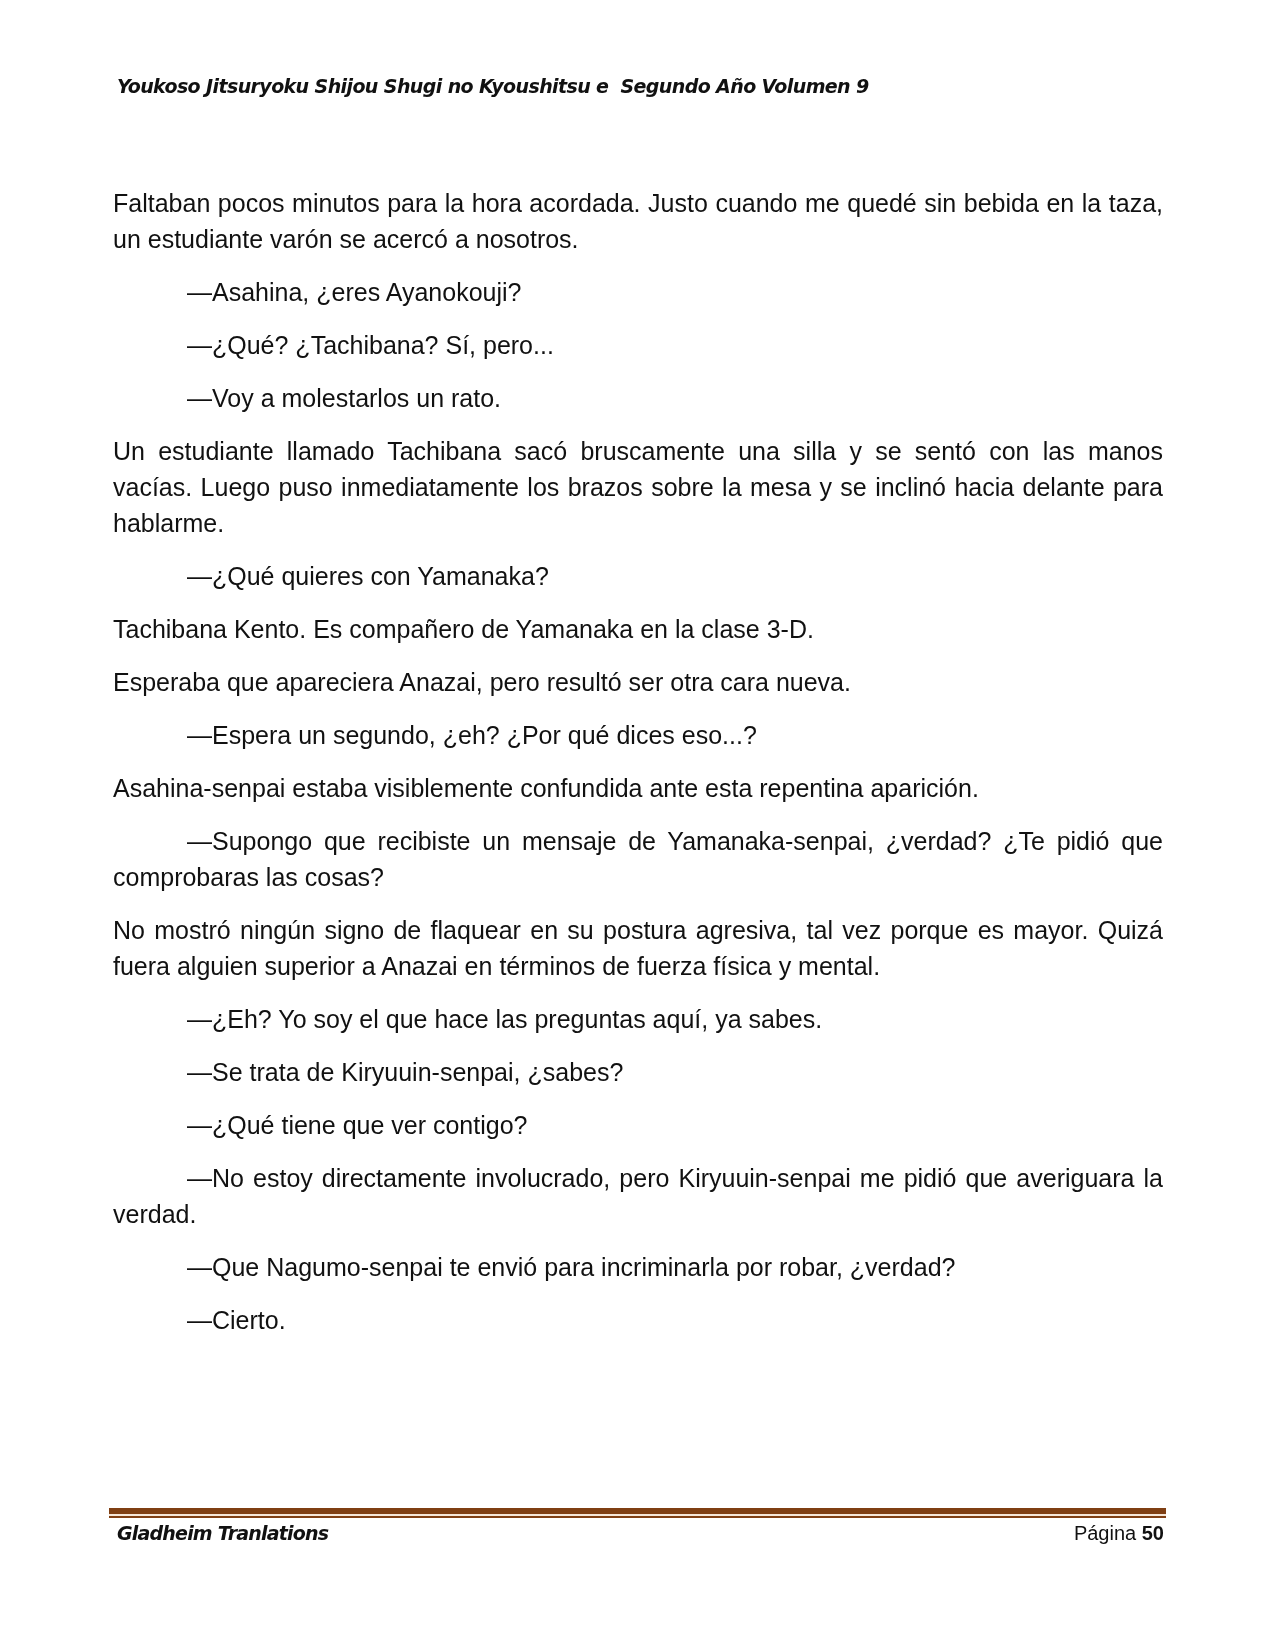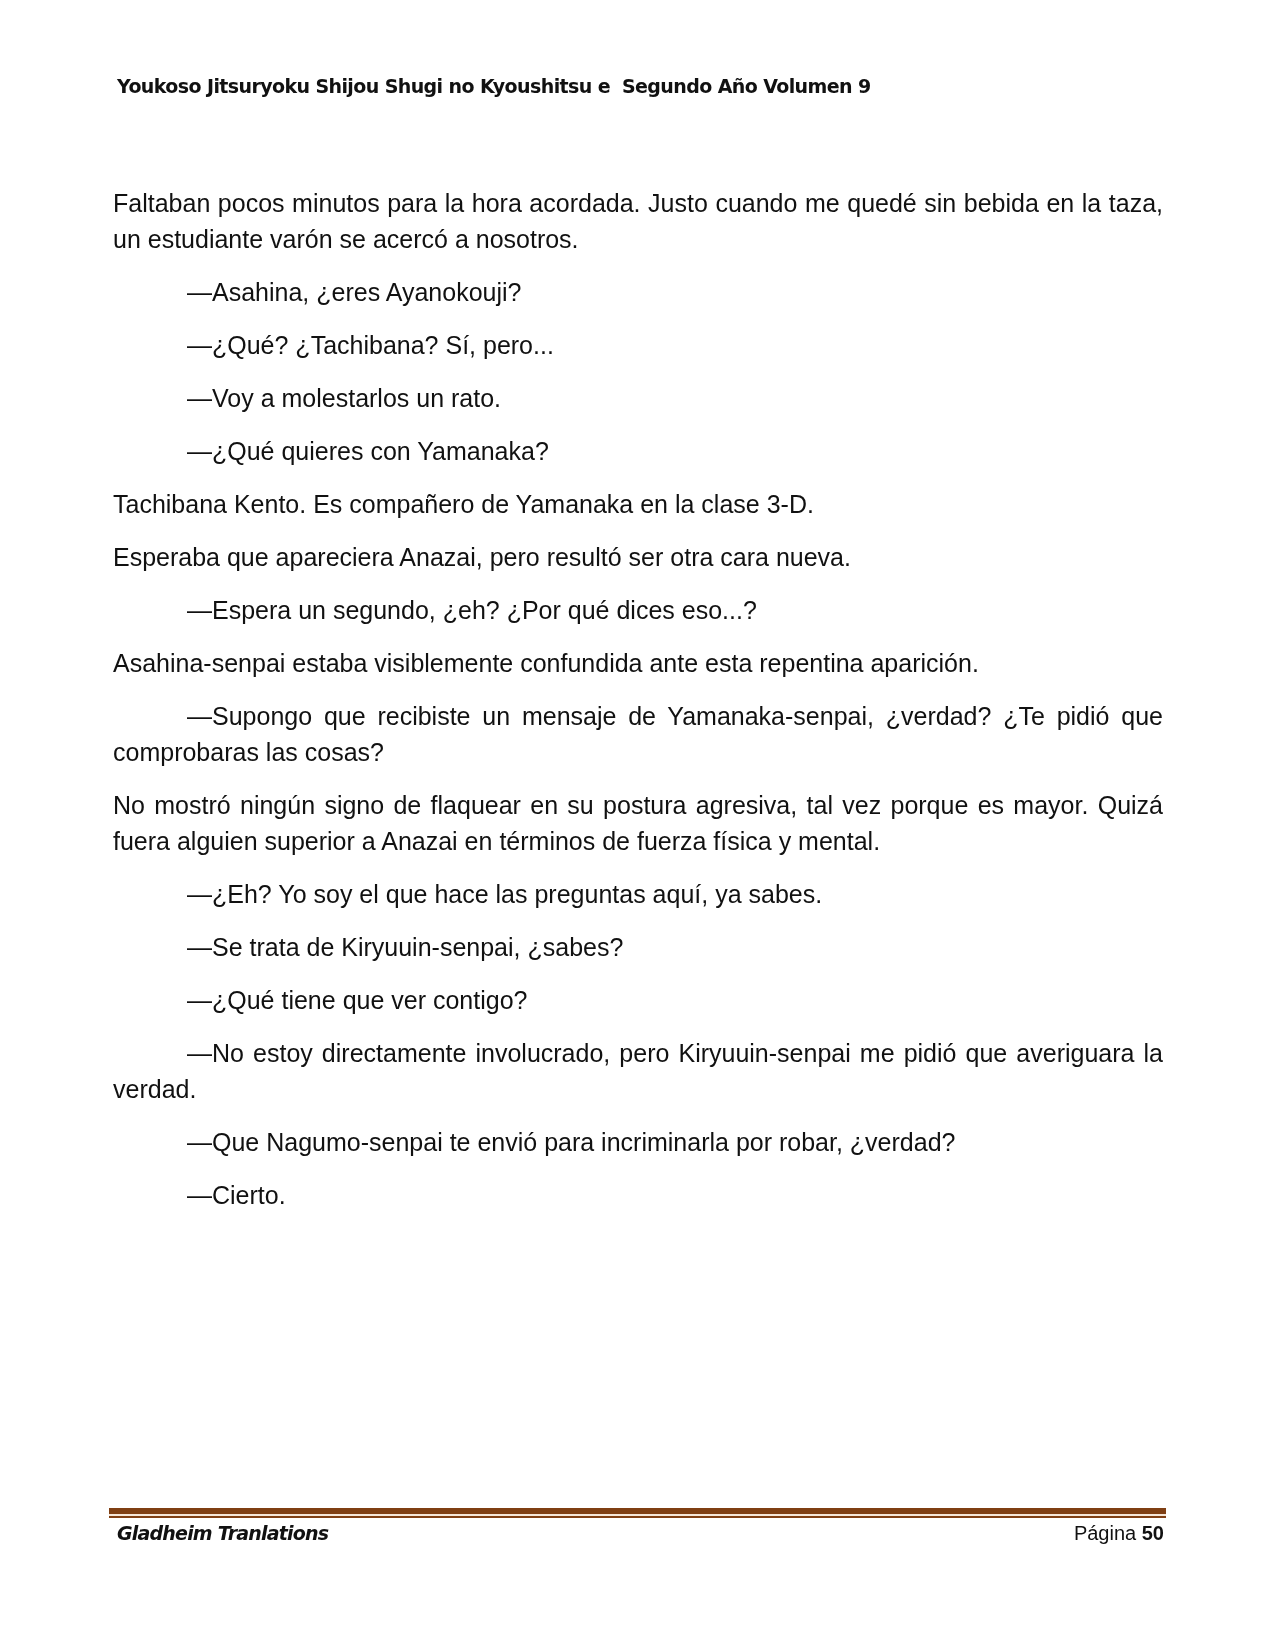--- a/index.html
+++ b/index.html
@@ -13,20 +13,21 @@
     position: relative;
     overflow: hidden;
     color: #111111;
   }
   .page-header {
     position: absolute;
     left: 117px;
     top: 74px;
     font-family: "DejaVu Sans", sans-serif;
     font-weight: bold;
+    font-style: italic;
     font-size: 19px;
     letter-spacing: -0.6px;
     line-height: 24px;
     white-space: pre;
     color: #111111;
   }
   .body-text {
     position: absolute;
     left: 113px;
     top: 149px;
@@ -92,20 +93,21 @@
 </head>
 <body>
 
 <div class="page-header">Youkoso Jitsuryoku Shijou Shugi no Kyoushitsu e  Segundo Año Volumen 9</div>
 
 <div class="body-text">
   <p class="para">Faltaban pocos minutos para la hora acordada. Justo cuando me quedé sin bebida en la taza, un estudiante varón se acercó a nosotros.</p>
   <p class="para dialogue">—Asahina, ¿eres Ayanokouji?</p>
   <p class="para dialogue">—¿Qué? ¿Tachibana? Sí, pero...</p>
   <p class="para dialogue">—Voy a molestarlos un rato.</p>
+  <p class="para">Un estudiante llamado Tachibana sacó bruscamente una silla y se sentó con las manos vacías. Luego puso inmediatamente los brazos sobre la mesa y se inclinó hacia delante para hablarme.</p>
   <p class="para dialogue">—¿Qué quieres con Yamanaka?</p>
   <p class="para">Tachibana Kento. Es compañero de Yamanaka en la clase 3-D.</p>
   <p class="para">Esperaba que apareciera Anazai, pero resultó ser otra cara nueva.</p>
   <p class="para dialogue">—Espera un segundo, ¿eh? ¿Por qué dices eso...?</p>
   <p class="para">Asahina-senpai estaba visiblemente confundida ante esta repentina aparición.</p>
   <p class="para dialogue">—Supongo que recibiste un mensaje de Yamanaka-senpai, ¿verdad? ¿Te pidió que comprobaras las cosas?</p>
   <p class="para">No mostró ningún signo de flaquear en su postura agresiva, tal vez porque es mayor. Quizá fuera alguien superior a Anazai en términos de fuerza física y mental.</p>
   <p class="para dialogue">—¿Eh? Yo soy el que hace las preguntas aquí, ya sabes.</p>
   <p class="para dialogue">—Se trata de Kiryuuin-senpai, ¿sabes?</p>
   <p class="para dialogue">—¿Qué tiene que ver contigo?</p>

